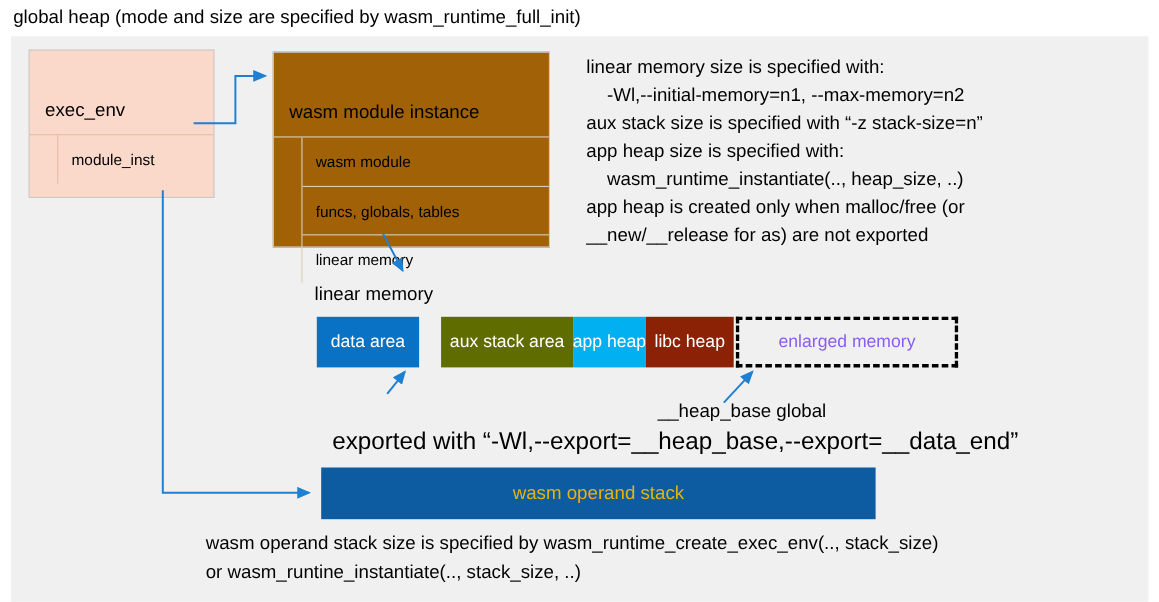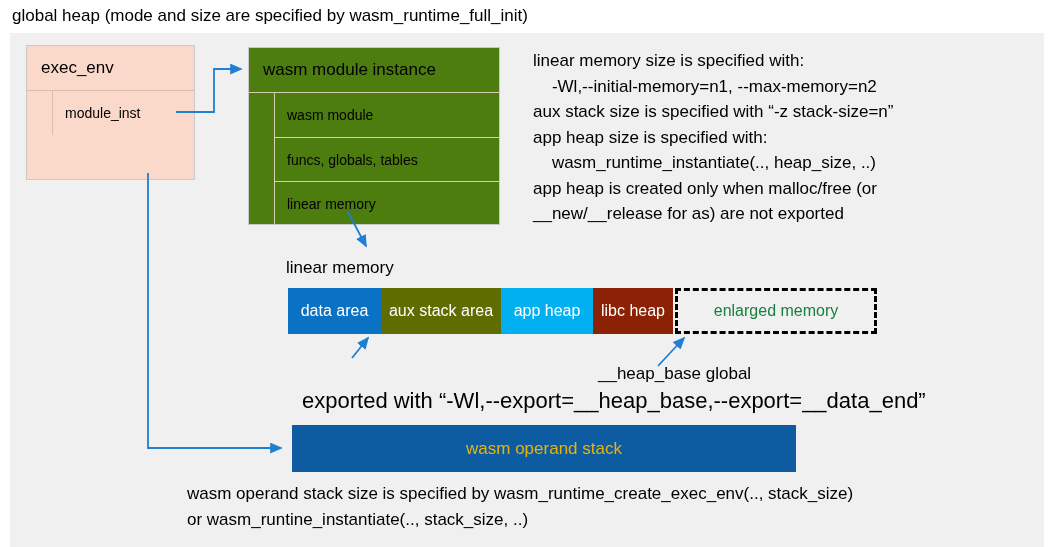--- a/index.html
+++ b/index.html
@@ -49,20 +49,21 @@
     border: 1px solid #c9c9c9;
   }
   .struct-head {
     box-sizing: border-box;
     height: 45px;
     display: flex;
     align-items: center;
     padding-left: 14px;
     font-size: 17px;
     border-bottom: 1px solid #d9cdb6;
+    margin-top: 32px;
   }
   .struct-body { display: flex; }
   .struct-indent {
     box-sizing: border-box;
     width: 26px;
     border-right: 1px solid #d9cdb6;
   }
   .struct-rows { flex: 1 1 auto; }
   .struct-row {
     box-sizing: border-box;
@@ -85,21 +86,21 @@
   #exec-env-box .struct-head,
   #exec-env-box .struct-row + .struct-row,
   #exec-env-box .struct-indent { border-color: #e0bca8; }
 
   
   #module-instance-box {
     left: 248px;
     top: 47px;
     width: 252px;
     height: 178px;
-    background: #4d7c0f;
+    background: #a16207;
   }
 
   
   #memory-notes {
     left: 533px;
     top: 48px;
     font-size: 17px;
     line-height: 25.5px;
     white-space: pre;
   }
@@ -217,24 +218,24 @@
     -Wl,--initial-memory=n1, --max-memory=n2
 aux stack size is specified with “-z stack-size=n”
 app heap size is specified with:
     wasm_runtime_instantiate(.., heap_size, ..)
 app heap is created only when malloc/free (or
 __new/__release for as) are not exported</div>
 
   <div class="abs" id="linear-memory-label">linear memory</div>
   <div class="abs" id="linear-memory-bar">
       <div class="mem-seg" style="width: 93px; background: rgb(10, 114, 196); color: rgb(255, 255, 255);">data area</div>
-      <div class="mem-seg" style="width: 120px; background: rgb(95, 108, 0); color: rgb(255, 255, 255);">aux stack area</div>
-      <div class="mem-seg" style="width: 92px; background: rgb(0, 176, 240); color: rgb(255, 255, 255);">app heap</div>
+      <div class="mem-seg" style="width: 120px; background: rgb(95, 108, 0); color: rgb(255, 255, 255); margin-left: 20px;">aux stack area</div>
+      <div class="mem-seg" style="width: 66px; background: rgb(0, 176, 240); color: rgb(255, 255, 255);">app heap</div>
       <div class="mem-seg" style="width: 80px; background: rgb(139, 34, 6); color: rgb(255, 255, 255);">libc heap</div>
-      <div class="mem-seg dashed" style="width: 202px; color: #15803d;">enlarged memory</div>
+      <div class="mem-seg dashed" style="width: 202px; color: #8b5cf6;">enlarged memory</div>
     </div>
 
   <div class="abs" id="heap-base-label">__heap_base global</div>
   <div class="abs" id="export-note">exported with “-Wl,--export=__heap_base,--export=__data_end”</div>
 
   <div class="abs" id="operand-stack-box">
     <span>wasm operand stack</span>
   </div>
   <div class="abs" id="operand-stack-note">wasm operand stack size is specified by wasm_runtime_create_exec_env(.., stack_size)
 or wasm_runtine_instantiate(.., stack_size, ..)</div>

